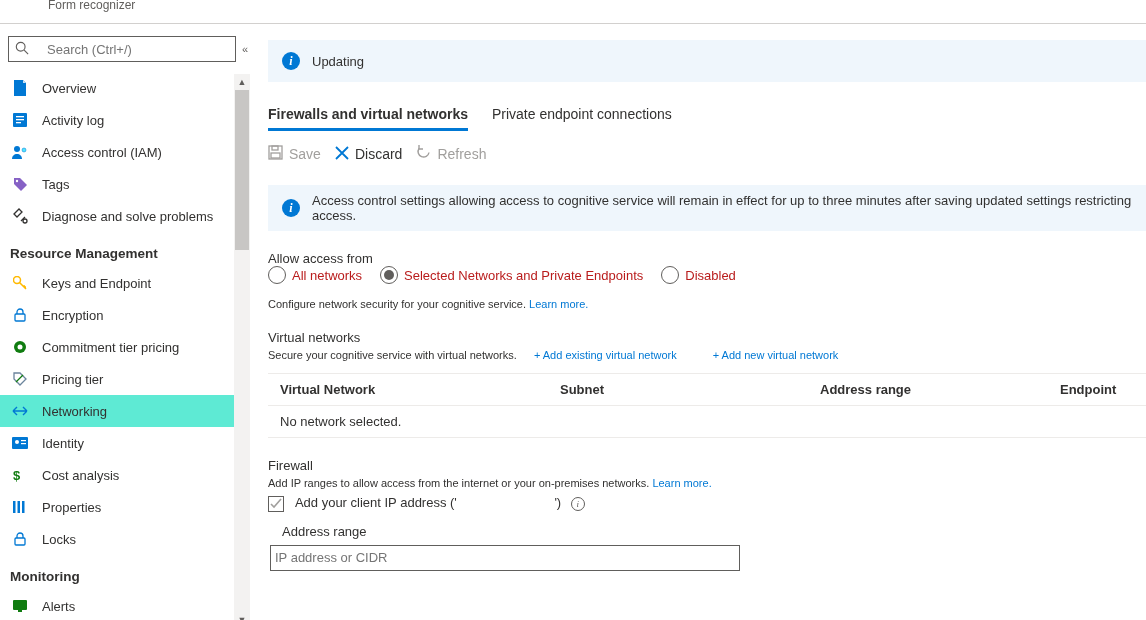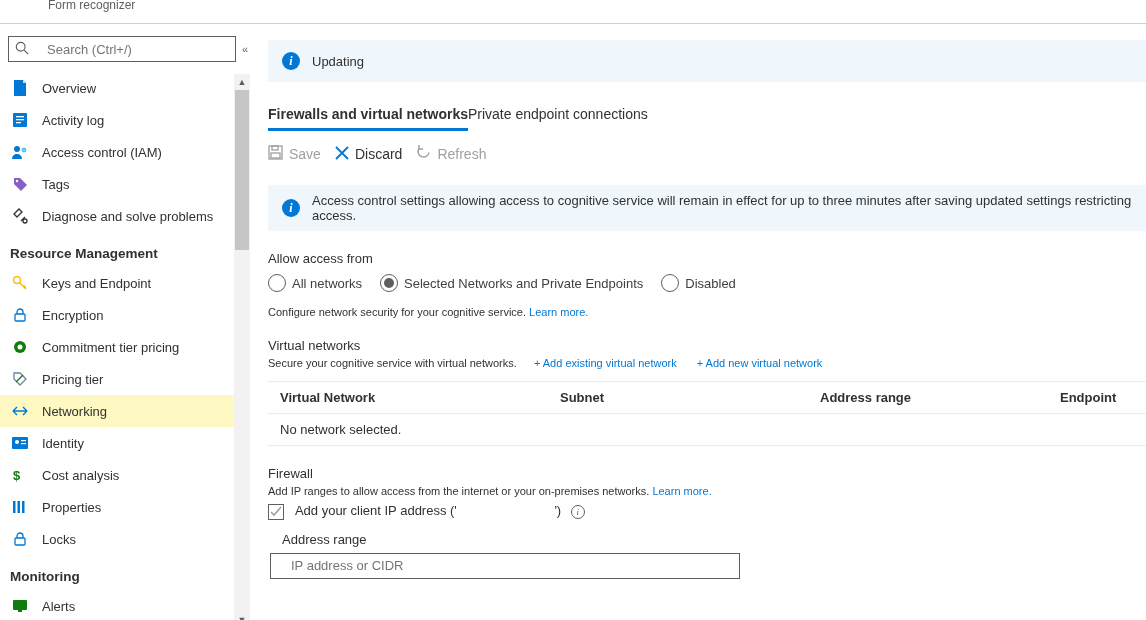--- a/index.html
+++ b/index.html
@@ -72,21 +72,21 @@
     color: #323130;
   }
   .menu li .icon {
     width: 16px;
     height: 16px;
     margin-right: 14px;
     display: flex;
     align-items: center;
     justify-content: center;
   }
-  .menu li.selected { background: #fef9c3; }
+  .menu li.selected { background: #5eead4; }
   .menu-group {
     padding: 14px 10px 6px 10px;
     font-weight: 600;
     font-size: 13.5px;
     color: #323130;
   }
   .scroll-track {
     position: absolute;
     right: 0;
     top: 50px;
@@ -131,20 +131,21 @@
     justify-content: center;
     font-size: 12px;
     font-weight: bold;
     font-style: italic;
     font-family: Georgia, serif;
     margin-right: 12px;
     flex-shrink: 0;
   }
   .tabs {
     display: flex;
+    gap: 24px;
     border-bottom: none;
     margin-bottom: 14px;
   }
   .tab {
     padding-bottom: 6px;
     cursor: pointer;
     font-size: 14px;
     color: #323130;
   }
   .tab.active {
@@ -172,37 +173,37 @@
     align-items: center;
     padding: 8px 14px;
     margin-bottom: 20px;
     font-size: 13px;
   }
   .section-label { font-size: 13px; }
   .radio-row {
     display: flex;
     gap: 18px;
     align-items: center;
-    margin: 8px 0 14px 0;
-    color: #404040;
+    margin: 0 0 14px 0;
+    color: #b91c1c;
   }
   .radio {
     display: flex; align-items: center; gap: 6px; cursor: pointer;
   }
   .radio .circle {
     width: 18px; height: 18px; border: 1px solid #605e5c; border-radius: 50%;
     display:flex;align-items:center;justify-content:center;
   }
   .radio.checked .circle::after {
     content:""; width:10px;height:10px;border-radius:50%;background:#605e5c;
   }
   .link { color: #0078d4; text-decoration: none; cursor: pointer; }
   .subhead { font-size: 13px; margin-top: 20px; margin-bottom:4px; }
   .desc { color:#323130; font-size:11px; }
-  .vnet-actions { display:inline-flex; gap:20px; margin-left:14px; }
+  .vnet-actions { display:inline-flex; gap:36px; margin-left:14px; }
   .vnet-table {
     margin-top: 12px;
     border-top: 1px solid #edebe9;
     border-bottom: 1px solid #edebe9;
   }
   .vnet-head, .vnet-row {
     display: grid;
     grid-template-columns: 280px 260px 240px 1fr;
     padding: 8px 12px;
     font-size: 13px;
@@ -211,21 +212,21 @@
   .checkbox {
     width:16px;height:16px;border:1px solid #605e5c;
     display:inline-flex;align-items:center;justify-content:center;margin-right:8px;
     vertical-align: middle;
   }
   .addr-label { font-size:13px; padding-left:14px; margin:12px 0 6px 0; }
   .addr-input {
     height: 26px;
     width: 470px;
     border: 1px solid #605e5c;
-    padding: 0 20px;
+    padding: 0 4px;
     font-size: 13px;
     color: #a16207;
     outline: none;
     margin-left: 2px;
   }
   .info-circle-outline {
     width:14px;height:14px;border:1px solid #605e5c;border-radius:50%;
     display:inline-flex;align-items:center;justify-content:center;
     font-size:9px;font-style:italic;font-family:Georgia,serif;color:#605e5c;
     margin-left:6px;

